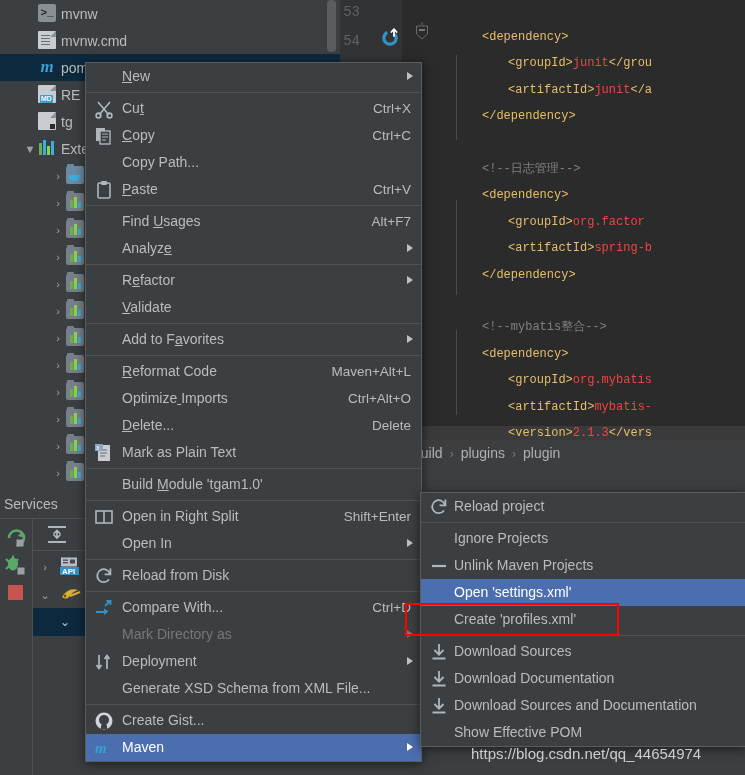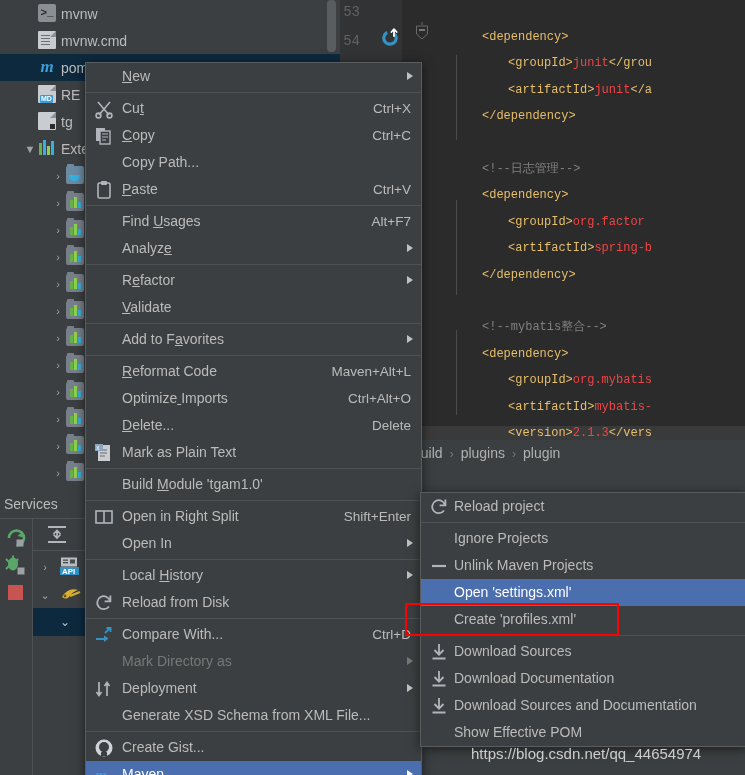--- a/index.html
+++ b/index.html
@@ -347,21 +347,20 @@
     <div class="mi"><span>Build <span class="u">M</span>odule 'tgam1.0'</span></div>
     <div class="msep"></div>
     <div class="mi"><span class="mico">
         <svg width="20" height="20" viewBox="0 0 20 20">
           <rect x="2" y="4" width="16" height="12" fill="none" stroke="#b0b6bb" stroke-width="1.6"></rect>
           <path d="M10 4 V16" stroke="#b0b6bb" stroke-width="1.6"></path>
         </svg>
       </span><span>Open in Right Split</span><span class="sc">Shift+Enter</span></div>
     <div class="mi"><span>Open In</span><span class="arr"></span></div>
     <div class="msep"></div>
-    <div class="mi"><span>Local <span class="u">H</span>istory</span><span class="arr"></span></div>
     <div class="mi"><span class="mico">
         <svg width="20" height="20" viewBox="0 0 20 20">
           <path d="M16 8 A6.5 6.5 0 1 0 15 13.5" fill="none" stroke="#b0b6bb" stroke-width="1.8"></path>
           <path d="M16.4 2.5 L16.4 8.4 L10.6 8.4" fill="none" stroke="#b0b6bb" stroke-width="1.8"></path>
         </svg>
       </span><span>Reload from Disk</span></div>
     <div class="msep"></div>
     <div class="mi"><span class="mico">
         <svg width="20" height="20" viewBox="0 0 20 20">
           <path d="M2 14 L13 14" stroke="#3592c4" stroke-width="2"></path>

